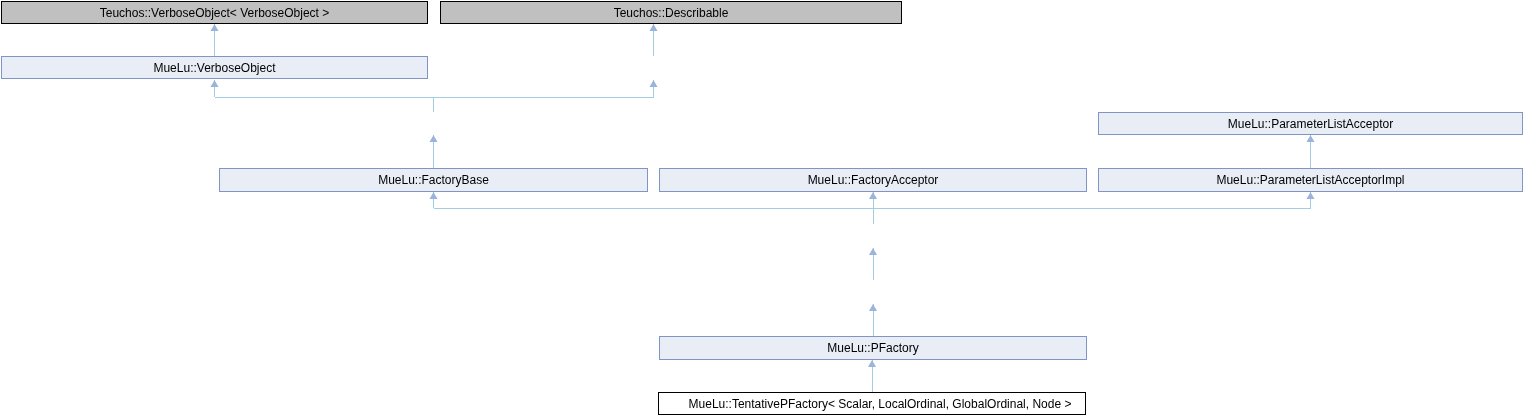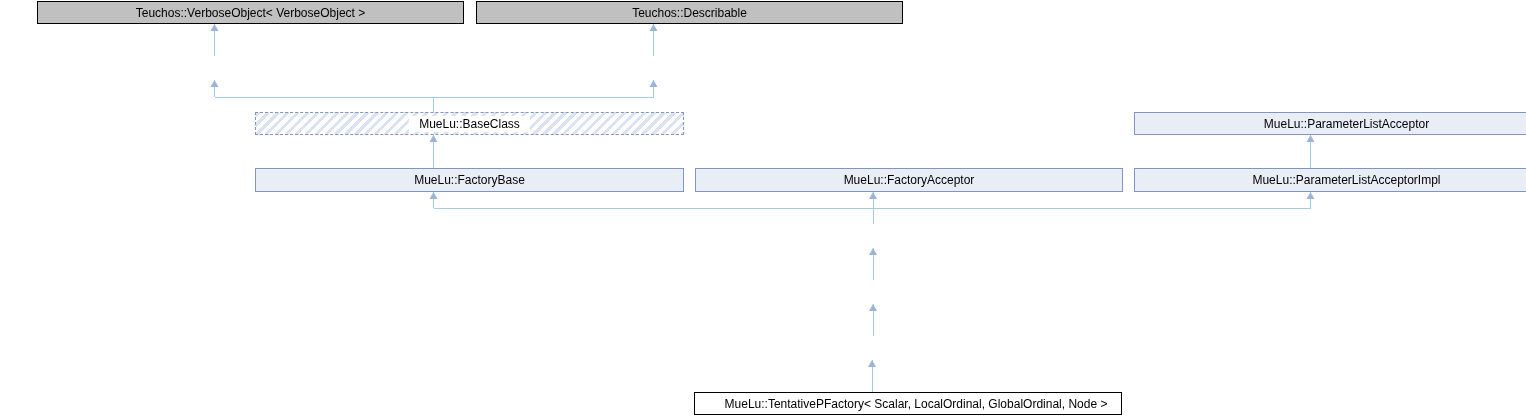--- a/index.html
+++ b/index.html
@@ -25,21 +25,20 @@
     position: absolute;
     box-sizing: border-box;
     display: flex;
     align-items: center;
     justify-content: center;
     font-size: 12px;
     line-height: 1;
     color: #000000;
     white-space: nowrap;
     z-index: 2;
-    margin-left: 36px;
   }
   .node--class {
     background: #e9edf6;
     border: 1px solid #8095c4;
   }
   .node--external {
     background: #c0c0c0;
     border: 1px solid #000000;
   }
   .node--current {
@@ -107,34 +106,37 @@
         <polygon points="873,304 869,311 877,311" fill="#9bb4d9"></polygon>
       </g>
       <g>
         <line x1="872" y1="392" x2="872" y2="360" stroke="#a6cce3" stroke-width="1" shape-rendering="crispEdges"></line>
         <polygon points="872,360 868,367 876,367" fill="#9bb4d9"></polygon>
       </g>
     </svg>
     <div class="node node--external" style="left: 1px; top: 1px; width: 427px; height: 23px;">
       <span class="label">Teuchos::VerboseObject&lt; VerboseObject &gt;</span>
     </div>
-    <div class="node node--external" style="left: 440px; top: 1px; width: 427px; height: 23px;">
+    <div class="node node--external" style="left: 440px; top: 1px; width: 462px; height: 23px;">
       <span class="label">Teuchos::Describable</span>
     </div>
-    <div class="node node--virtual" style="left: 219px; top: 112px; width: 429px; height: 23px;">
-      <span class="label">MueLu::BaseClass</span>
+    <div class="node node--class" style="left: 1px; top: 56px; width: 427px; height: 23px;">
+      <span class="label">MueLu::VerboseObject</span>
     </div>
     <div class="node node--class" style="left: 1098px; top: 112px; width: 425px; height: 23px;">
       <span class="label">MueLu::ParameterListAcceptor</span>
     </div>
     <div class="node node--class" style="left: 659px; top: 168px; width: 428px; height: 24px;">
       <span class="label">MueLu::FactoryAcceptor</span>
     </div>
     <div class="node node--class" style="left: 219px; top: 168px; width: 429px; height: 24px;">
       <span class="label">MueLu::FactoryBase</span>
     </div>
     <div class="node node--class" style="left: 1098px; top: 168px; width: 425px; height: 24px;">
       <span class="label">MueLu::ParameterListAcceptorImpl</span>
     </div>
+    <div class="node node--class" style="left: 659px; top: 336px; width: 428px; height: 24px;">
+      <span class="label">MueLu::PFactory</span>
+    </div>
     <div class="node node--current" style="left: 658px; top: 392px; width: 428px; height: 23px;">
       <span class="label">MueLu::TentativePFactory&lt; Scalar, LocalOrdinal, GlobalOrdinal, Node &gt;</span>
     </div>
   </div>
 
 </body></html>

